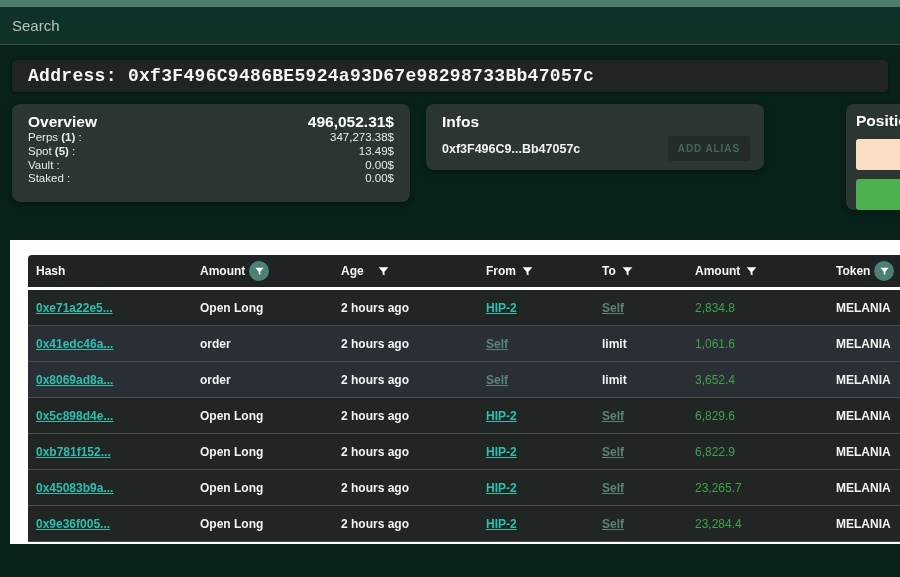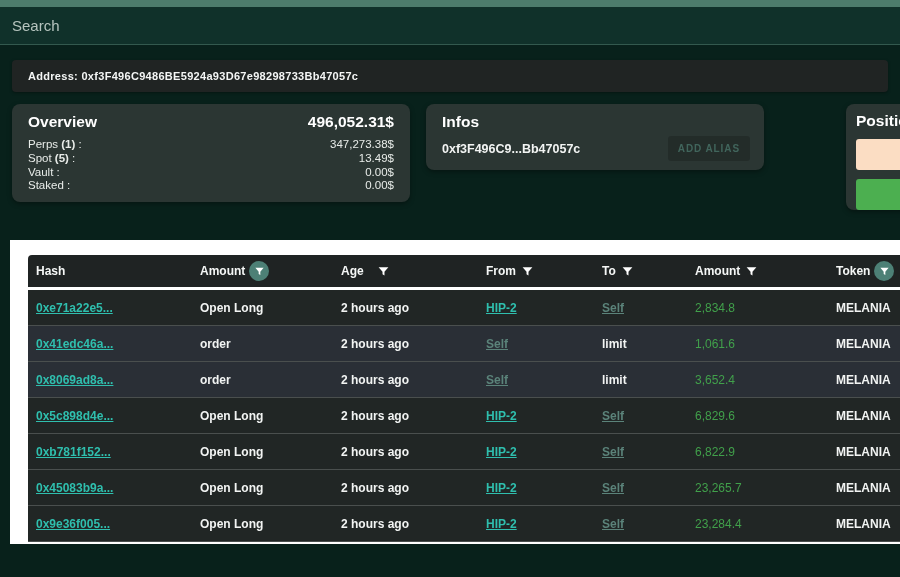--- a/index.html
+++ b/index.html
@@ -26,34 +26,34 @@
   .search-bar input::placeholder { color:#b6c4be; opacity:1; }
 
   
   .address-chip {
     position:absolute; left:12px; top:60px; width:876px; height:32px;
     background:#202423; border-radius:4px;
     display:flex; align-items:center; padding:0 16px;
     box-shadow:0 1px 3px rgba(0,0,0,.35);
   }
   .address-chip span {
-    font-family:Liberation Sans, sans-serif;
-    font-size:11px; font-weight:bold; color:#f4f6f5; letter-spacing:.3px;
+    font-family:Liberation Mono, monospace;
+    font-size:18px; font-weight:bold; color:#f4f6f5; letter-spacing:.3px;
   }
 
   
   .card {
     position:absolute; background:#2b3633; border-radius:8px;
     box-shadow:0 2px 5px rgba(0,0,0,.35);
   }
   .overview-card { left:12px; top:104px; width:398px; height:98px; padding:9px 16px; }
   .card-title-row { display:flex; justify-content:space-between; align-items:baseline; }
   .card-title { font-size:15.5px; font-weight:bold; color:#ffffff; }
   .card-total { font-size:15.5px; font-weight:bold; color:#ffffff; }
-  .ov-rows { margin-top:7px; }
+  .ov-rows { }
   .ov-row { display:flex; justify-content:space-between; font-size:11.5px; line-height:13.8px; color:#e8ece9; }
   .ov-label b { font-weight:bold; }
   .ov-value { text-align:right; }
 
   .infos-card { left:426px; top:104px; width:338px; height:66px; padding:9px 14px 9px 16px; }
   .infos-row { display:flex; justify-content:space-between; align-items:center; margin-top:5px; }
   .infos-address { font-size:12.5px; font-weight:bold; color:#f2f4f3; }
   .alias-btn {
     background:rgba(0,0,0,.18); border:none; border-radius:3px;
     color:#41655c; font-size:10px; font-weight:bold; letter-spacing:.9px;

